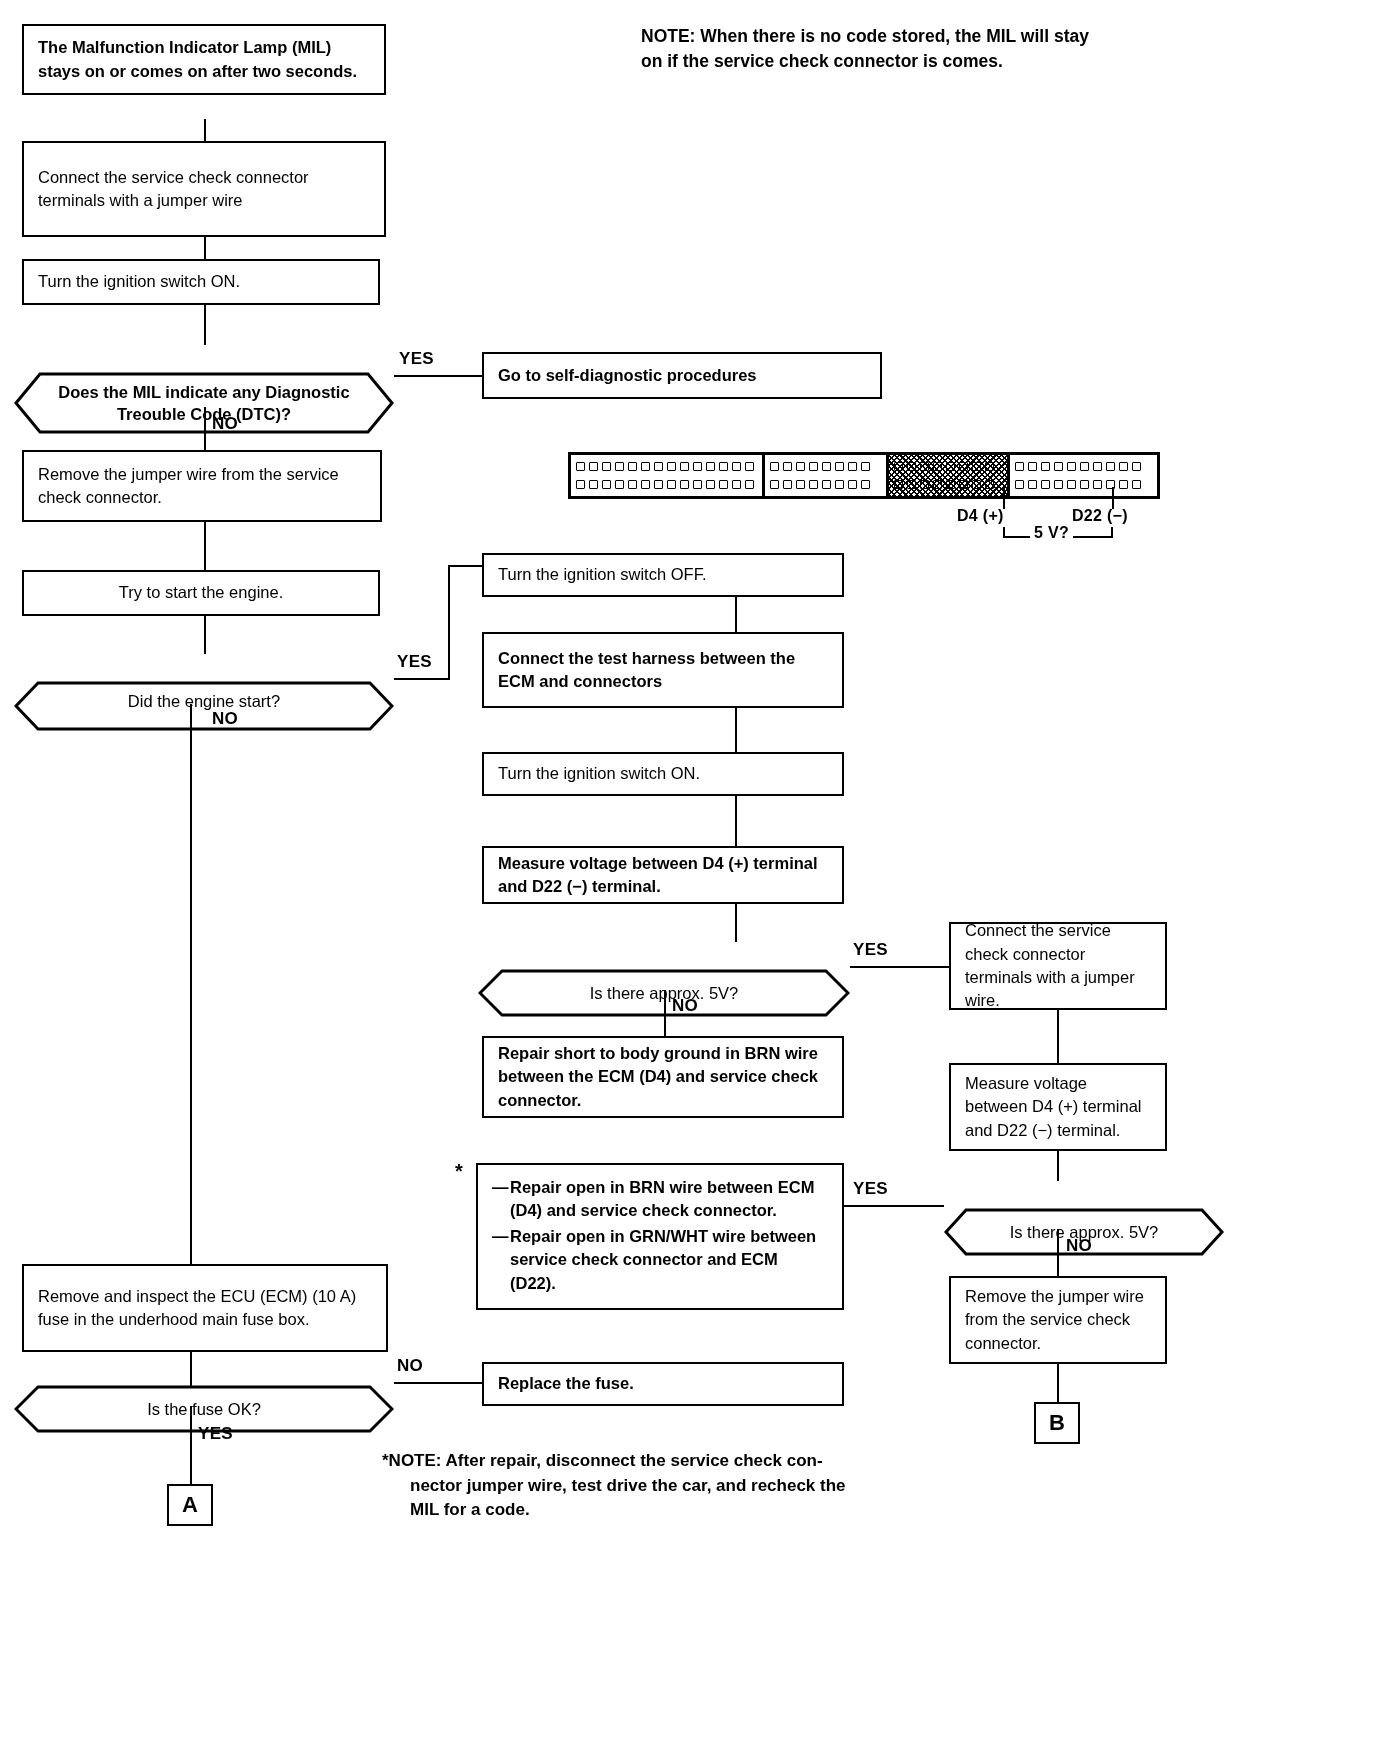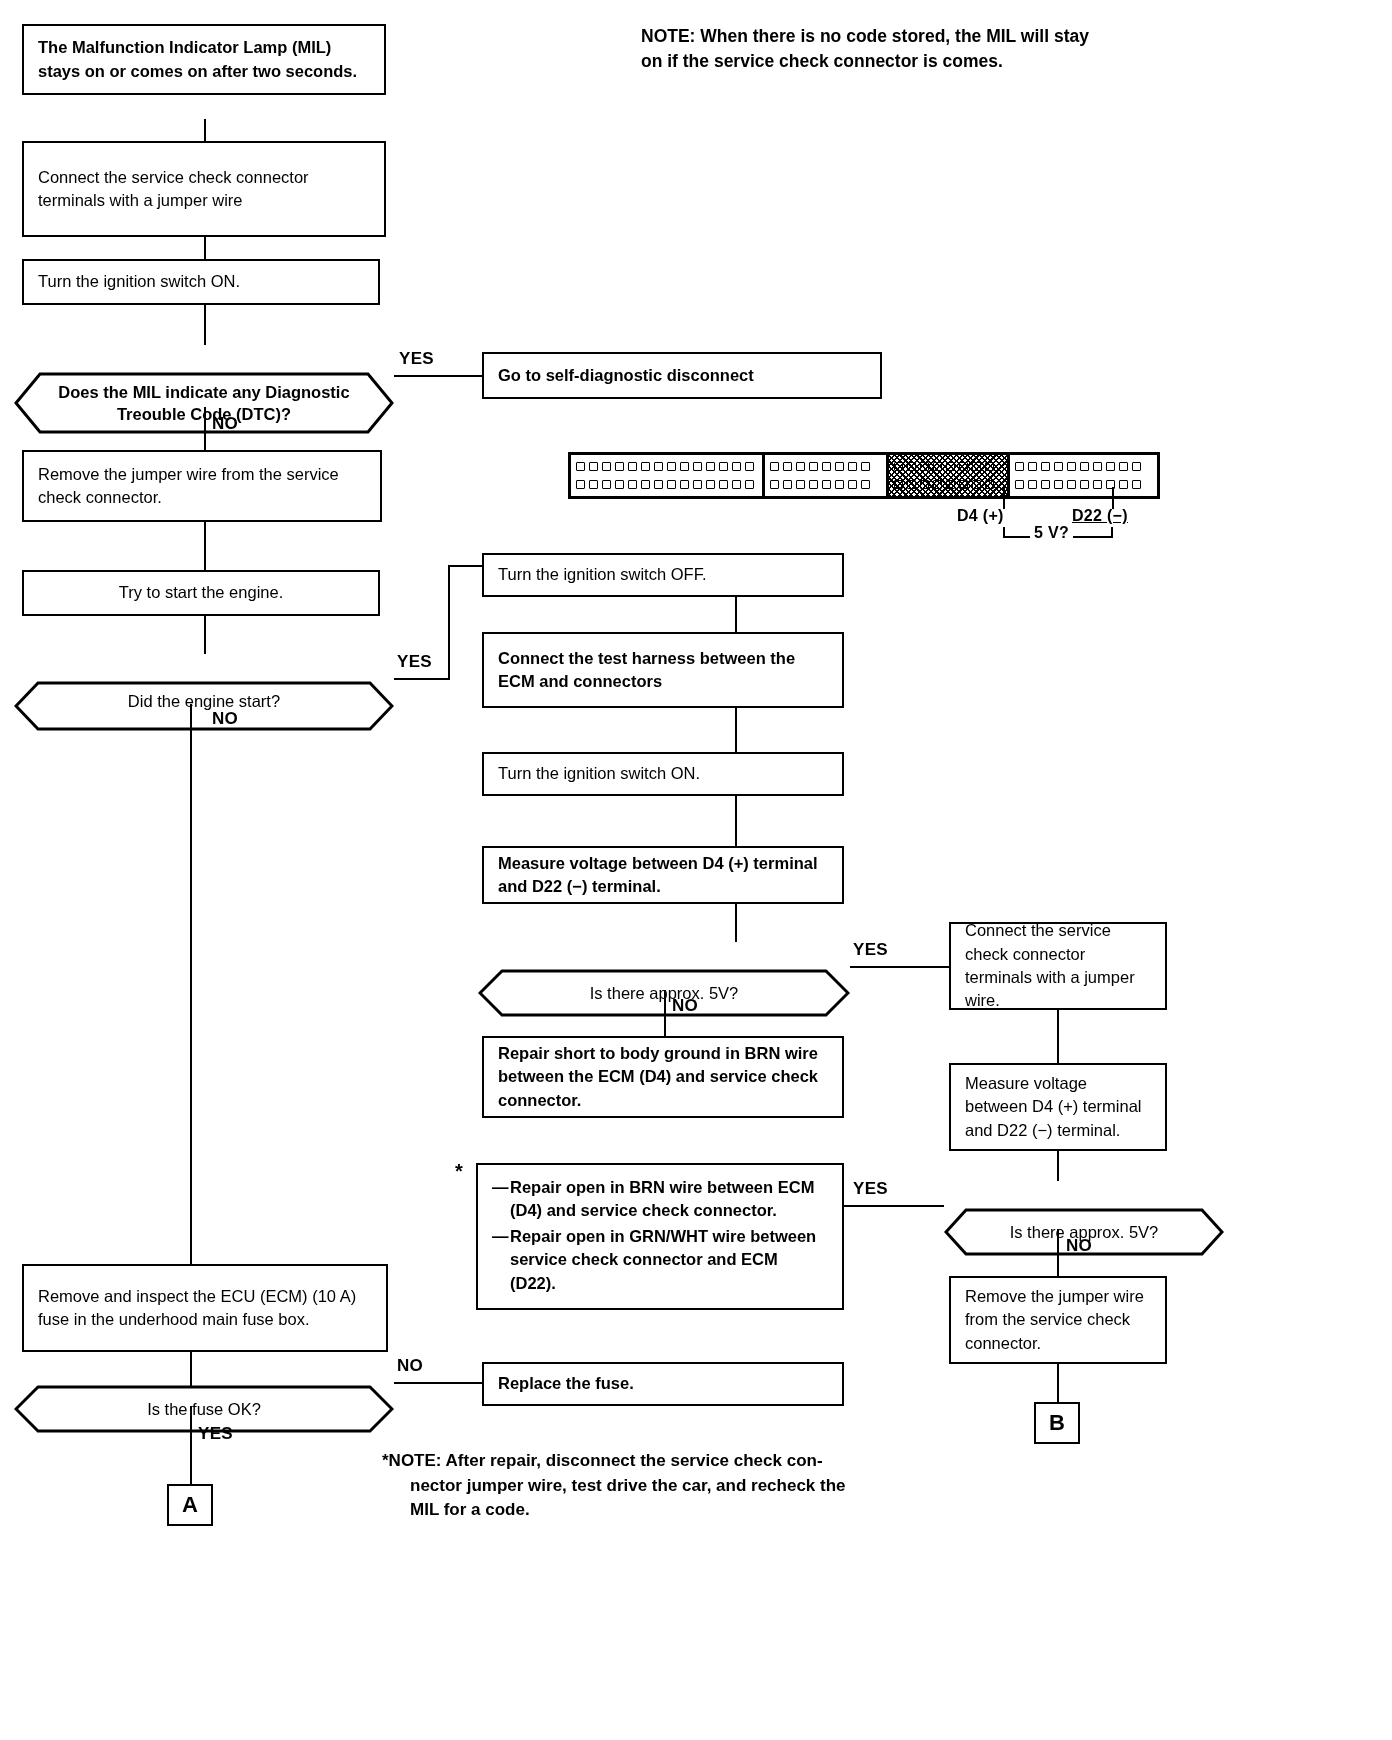--- a/index.html
+++ b/index.html
@@ -106,21 +106,21 @@
     <div class="hexlabel" style="font-size:16.5px; font-weight:bold; padding:0 34px;">Does the MIL indicate any Diagnostic Treouble Code (DTC)?</div>
   </div>
 
   <div class="line-h" style="left:394px; top:375px; width:88px;"></div>
   <div class="lbl" style="left:399px; top:349px; font-size:17px;">YES</div>
 
   <div class="line-v" style="left:204px; top:407px; height:63px;"></div>
   <div class="lbl" style="left:212px; top:414px; font-size:17px;">NO</div>
 
   <div class="box b-bold" style="left:482px; top:352px; width:400px; height:47px; font-size:16.5px;">
-    <span class="txt">Go to self-diagnostic disconnect</span>
+    <span class="txt">Go to self-diagnostic procedures</span>
   </div>
 
   <div class="box b-norm" style="left:22px; top:450px; width:360px; height:72px; font-size:16.5px;">
     <span class="txt">Remove the jumper wire from the service check connector.</span>
   </div>
   <div class="line-v" style="left:204px; top:522px; height:48px;"></div>
 
   <div class="box b-norm" style="left:22px; top:570px; width:358px; height:46px; font-size:16.5px; justify-content:center;">
     <span class="txt" style="text-align:center;">Try to start the engine.</span>
   </div>
@@ -244,21 +244,21 @@
           <span class="pin"></span>
           <span class="pin"></span>
           <span class="pin"></span>
       </div>
     </div>
   </div>
 
   <div class="line-v" style="left:1003px; top:487px; height:22px;"></div>
   <div class="line-v" style="left:1112px; top:487px; height:22px;"></div>
   <div class="lbl" style="left:957px; top:507px; font-size:16px;">D4 (+)</div>
-  <div class="lbl" style="left:1072px; top:507px; font-size:16px;text-decoration:underline;">D22 (−)</div>
+  <div class="lbl" style="left:1072px; top:507px; font-size:16px;">D22 (−)</div>
 
   <div class="bracket" style="left:1003px; top:527px; width:110px; height:11px;"></div>
   <div class="lbl" style="left:1030px; top:524px; font-size:16px; background:#fff; padding:0 4px;">5 V?</div>
 
   <div class="box b-norm" style="left:482px; top:553px; width:362px; height:44px; font-size:16.5px;">
     <span class="txt">Turn the ignition switch OFF.</span>
   </div>
   <div class="line-v" style="left:735px; top:597px; height:35px;"></div>
 
   <div class="box b-bold" style="left:482px; top:632px; width:362px; height:76px; font-size:16.5px;">

